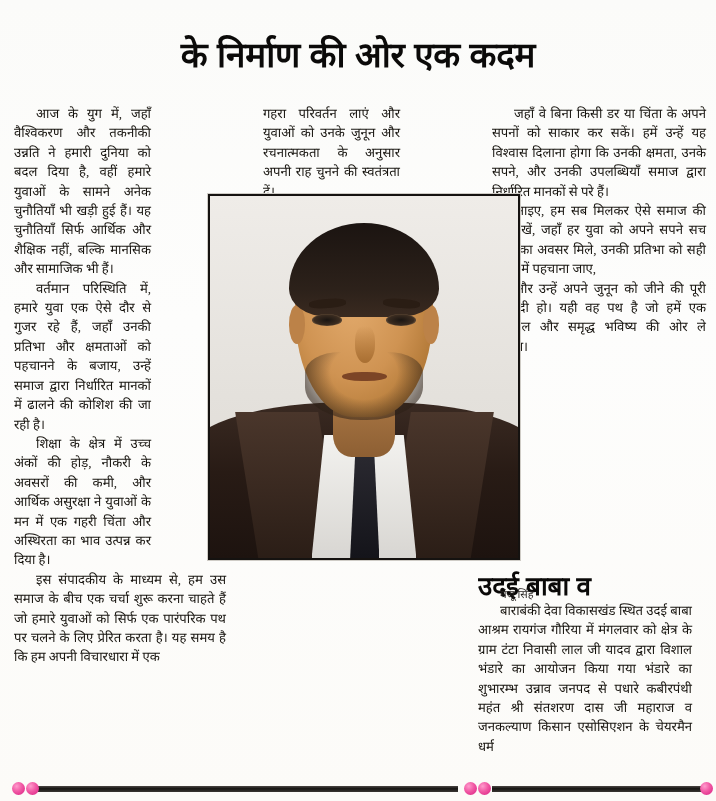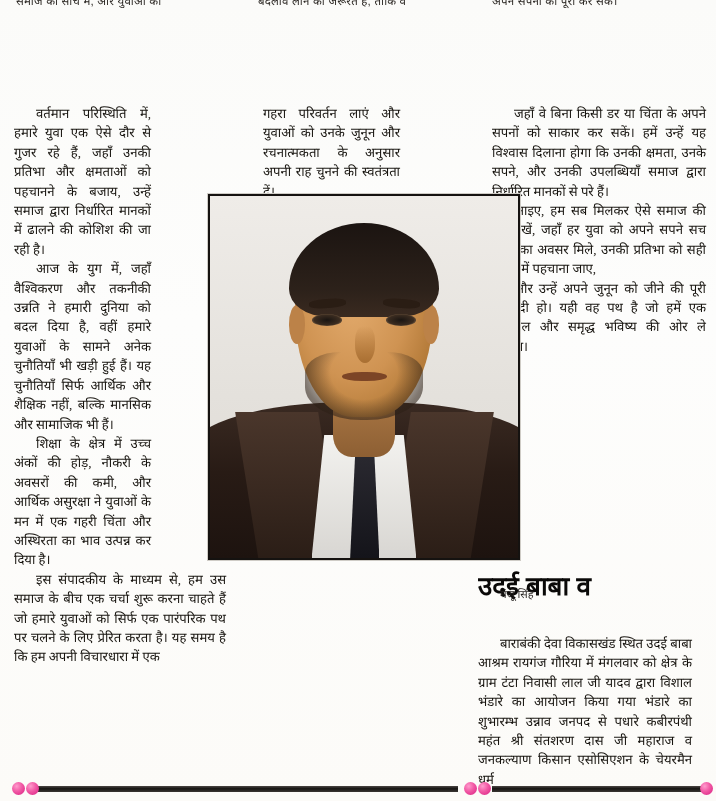--- a/index.html
+++ b/index.html
@@ -268,21 +268,21 @@
     position: absolute;
     left: 500px;
     top: 586px;
     font-size: 11px;
     color: #262220;
     font-family: "Liberation Serif", "DejaVu Serif", serif;
   }
   .sub-body {
     position: absolute;
     left: 478px;
-    top: 634px;
+    top: 601px;
     width: 214px;
     font-size: 13.1px;
     line-height: 19.4px;
     text-align: justify;
     color: #17140f;
   }
   .sub-body p { margin: 0; text-indent: 22px; }
 
   
   .footer {
@@ -311,34 +311,30 @@
   .d2 { left: 26px; }
   .d3 { left: 464px; }
   .d4 { left: 478px; }
   .d5 { left: 700px; }
 </style>
 </head>
 <body>
 
 <div class="page">
 
-  <div class="top-strip">
-    <span class="tsl c1">समाज की सोच में, और युवाओं की</span>
-    <span class="tsl c2">बदलाव लाने की जरूरत है, ताकि वे</span>
-    <span class="tsl c3">अपने सपनों को पूरा कर सकें।</span>
-  </div>
 
   <h1 class="headline">
+    <span class="l2">के निर्माण की ओर एक कदम</span>
   </h1>
 
   <div class="cols">
 
     <div class="col col-1">
+      <p class="indent narrow">आज के युग में, जहाँ वैश्विकरण और तकनीकी उन्नति ने हमारी दुनिया को बदल दिया है, वहीं हमारे युवाओं के सामने अनेक चुनौतियाँ भी खड़ी हुई हैं। यह चुनौतियाँ सिर्फ आर्थिक और शैक्षिक नहीं, बल्कि मानसिक और सामाजिक भी हैं।</p>
       <p class="indent narrow">वर्तमान परिस्थिति में, हमारे युवा एक ऐसे दौर से गुजर रहे हैं, जहाँ उनकी प्रतिभा और क्षमताओं को पहचानने के बजाय, उन्हें समाज द्वारा निर्धारित मानकों में ढालने की कोशिश की जा रही है।</p>
-      <p class="indent narrow">आज के युग में, जहाँ वैश्विकरण और तकनीकी उन्नति ने हमारी दुनिया को बदल दिया है, वहीं हमारे युवाओं के सामने अनेक चुनौतियाँ भी खड़ी हुई हैं। यह चुनौतियाँ सिर्फ आर्थिक और शैक्षिक नहीं, बल्कि मानसिक और सामाजिक भी हैं।</p>
       <p class="indent narrow">शिक्षा के क्षेत्र में उच्च अंकों की होड़, नौकरी के अवसरों की कमी, और आर्थिक असुरक्षा ने युवाओं के मन में एक गहरी चिंता और अस्थिरता का भाव उत्पन्न कर दिया है।</p>
       <p class="indent">इस संपादकीय के माध्यम से, हम उस समाज के बीच एक चर्चा शुरू करना चाहते हैं जो हमारे युवाओं को सिर्फ एक पारंपरिक पथ पर चलने के लिए प्रेरित करता है। यह समय है कि हम अपनी विचारधारा में एक</p>
     </div>
 
     <div class="col col-2">
       <p class="narrow">गहरा परिवर्तन लाएं और युवाओं को उनके जुनून और रचनात्मकता के अनुसार अपनी राह चुनने की स्वतंत्रता दें।</p>
       <p class="indent">हमें यह स्वीकार करने की जरूरत है कि सफलता का मापदंड सिर्फ अकादमिक उपलब्धियाँ और नौकरी की सुरक्षा नहीं हो सकती। वास्तविक सफलता वह है जो व्यक्ति को आत्मसंतुष्टि और खुशी प्रदान करे। यह समय है कि हम अपने युवाओं को उनकी रुचियों और जुनून के अनुसार विकसित होने की छूट दें, चाहे वह कला हो, विज्ञान हो, खेल हो या कोई</p>
     </div>
 
     <div class="col col-3">

